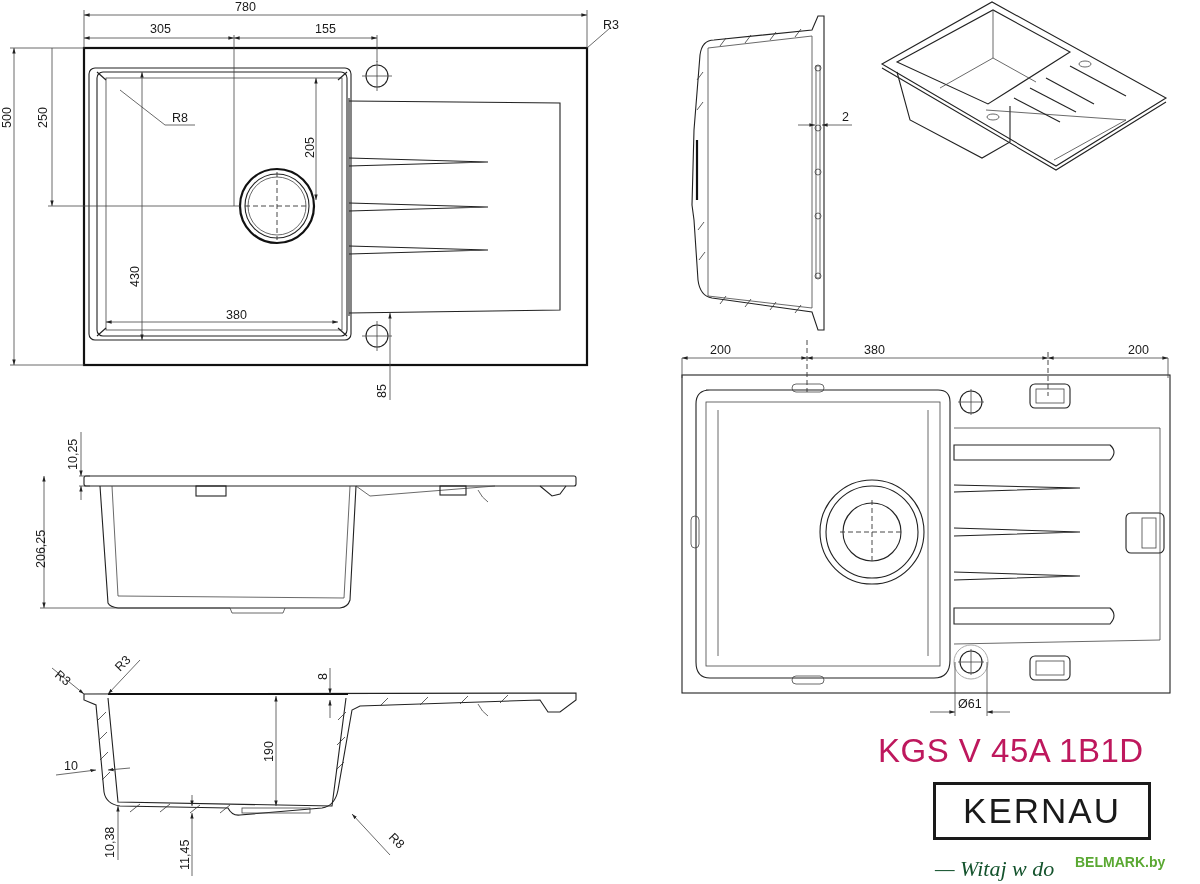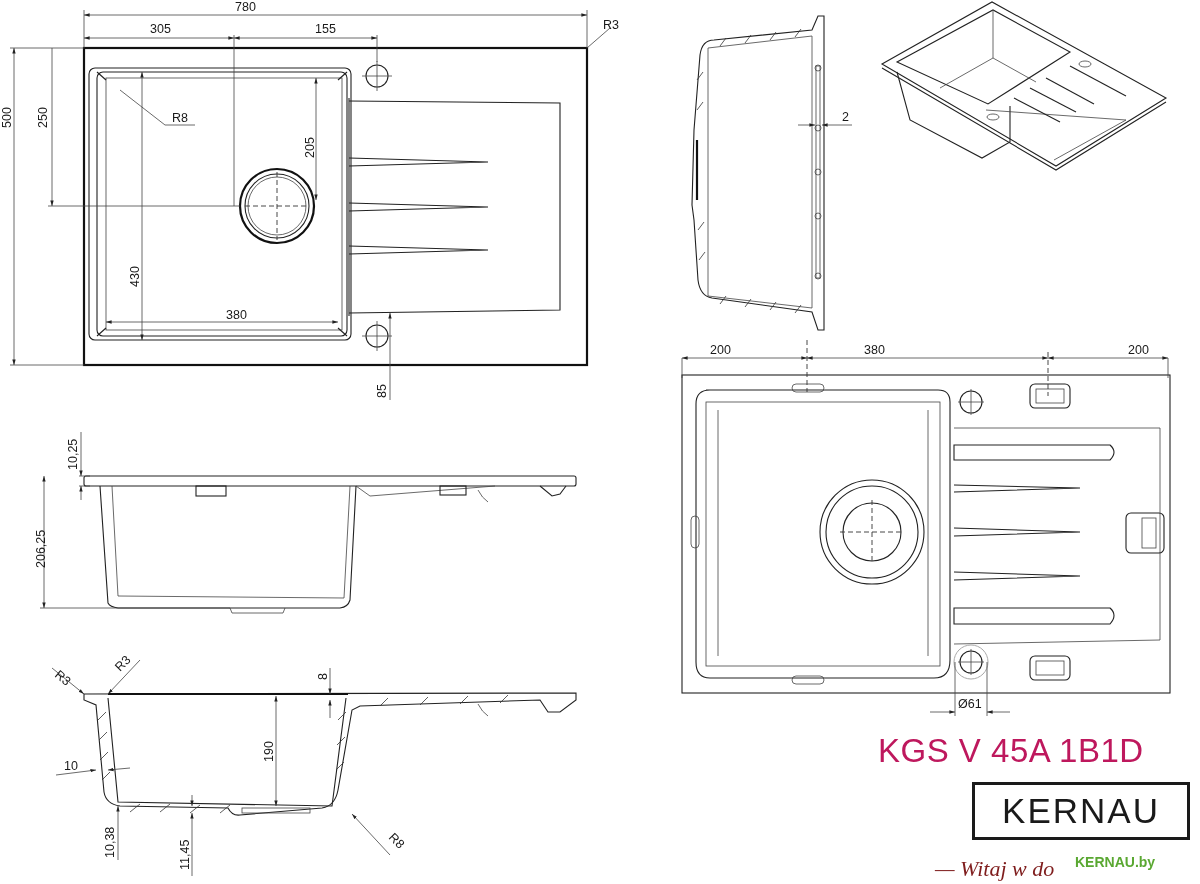--- a/index.html
+++ b/index.html
@@ -6,23 +6,23 @@
   body { width:1200px; height:884px; overflow:hidden; position:relative; font-family:"Liberation Sans", sans-serif; }
   #drawing { position:absolute; left:0; top:0; width:1200px; height:884px; }
   svg text { font-family:"Liberation Sans", sans-serif; fill:#1a1a1a; }
   .dim { font-size:12.5px; }
   .ln { stroke:#222; fill:none; stroke-width:1.1; }
   .thin { stroke:#444; fill:none; stroke-width:0.8; }
   .thick { stroke:#111; fill:none; stroke-width:2.2; }
   .dash { stroke:#333; fill:none; stroke-width:0.9; stroke-dasharray:5 3; }
   .hatch { stroke:#333; stroke-width:0.8; }
   .model { position:absolute; left:878px; top:732px; font-size:33px; letter-spacing:0.5px; color:#be185d; white-space:nowrap; }
-  .brand-box { position:absolute; left:933px; top:782px; width:218px; height:58px; border:3px solid #1a1a1a; display:flex; align-items:center; justify-content:center; box-sizing:border-box;margin-left:39px; }
+  .brand-box { position:absolute; left:933px; top:782px; width:218px; height:58px; border:3px solid #1a1a1a; display:flex; align-items:center; justify-content:center; box-sizing:border-box; }
   .brand { font-size:35px; letter-spacing:2px; color:#1a1a1a; }
-  .tagline { position:absolute; left:935px; top:856px; font-family:"Liberation Serif", serif; font-style:italic; font-size:22px; color:#7f1d1d; white-space:nowrap; }
+  .tagline { position:absolute; left:935px; top:856px; font-family:"Liberation Serif", serif; font-style:italic; font-size:22px; color:#14532d; white-space:nowrap; }
   .watermark { position:absolute; left:1075px; top:854px; font-size:14px; font-weight:bold; color:#5aa832; white-space:nowrap; background:rgba(255,255,255,0.6); }
 </style>
 </head>
 <body>
 
 <svg id="drawing" viewBox="0 0 1200 884" xmlns="http://www.w3.org/2000/svg">
   <defs>
     <marker id="arr" viewBox="0 0 10 10" refX="10" refY="5" markerWidth="7" markerHeight="7" orient="auto-start-reverse">
       <path d="M0,2 L10,5 L0,8 z" fill="#222"></path>
     </marker>
@@ -282,13 +282,13 @@
     <line x1="1010" y1="712" x2="987" y2="712" class="thin" marker-end="url(#arr)"></line>
     <text x="958" y="708" class="dim">Ø61</text>
   </g>
 </svg>
 
 <div class="model">KGS V 45A 1B1D</div>
 <div class="brand-box">
   <span class="brand">KERNAU</span>
 </div>
 <div class="tagline">— Witaj w do</div>
-<div class="watermark">KERNAU.by</div>
+<div class="watermark">BELMARK.by</div>
 
 </body></html>

